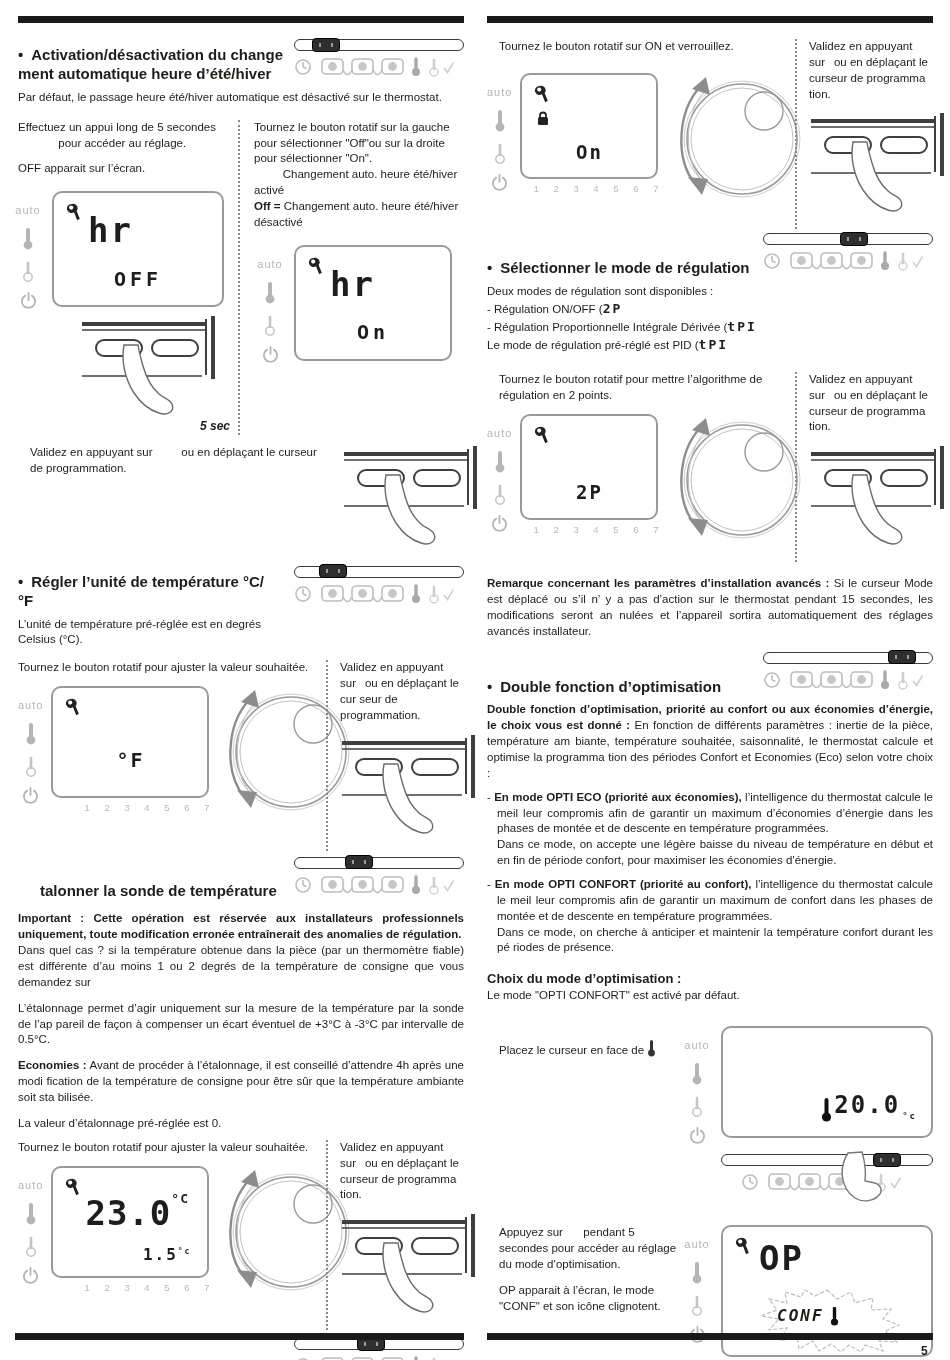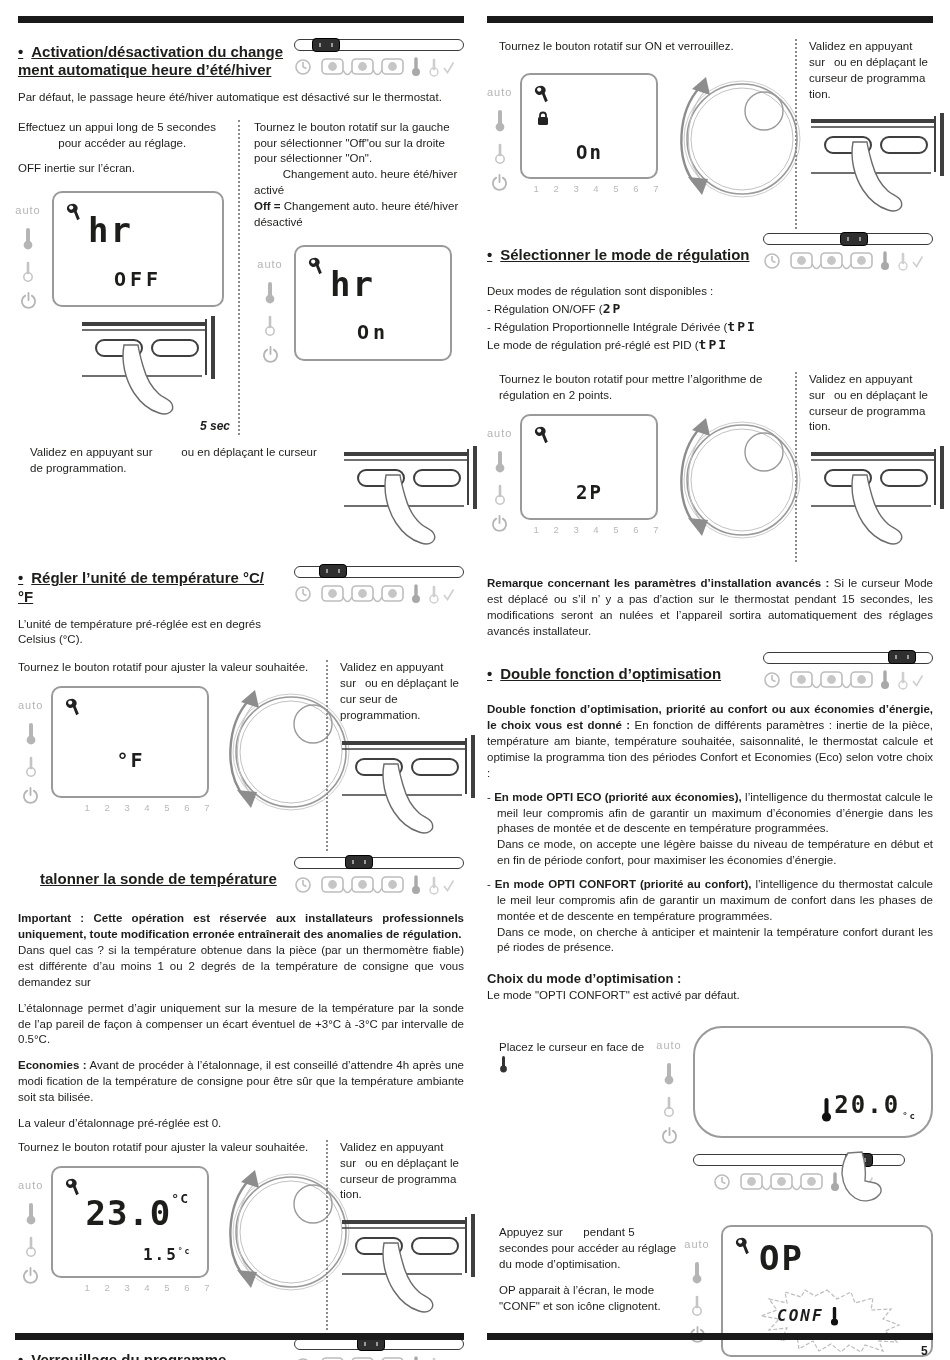--- a/index.html
+++ b/index.html
@@ -12,21 +12,21 @@
   }
   .col { position: absolute; top: 16px; }
   .col-left  { left: 18px;  width: 446px; }
   .col-right { left: 487px; width: 446px; }
   .rule { height: 7px; background: #1a1a1a; margin-bottom: 16px; }
   .botbar { position: absolute; height: 7px; background: #1a1a1a; top: 1333px; }
   .botbar.l { left: 15px; width: 449px; }
   .botbar.r { left: 487px; width: 446px; }
   .pagenum { position: absolute; top: 1343px; left: 921px; font-weight: bold; font-size: 12px; }
 
-  .headrow { display: flex; justify-content: space-between; align-items: center; margin-top: 20px; text-decoration: underline; }
+  .headrow { display: flex; justify-content: space-between; align-items: flex-end; margin-top: 20px; }
   .h-title { font-weight: bold; font-size: 15px; line-height: 1.25; white-space: pre-line; width: 268px; }
   .h-title .blt { margin-right: 8px; }
   .h-sub { font-weight: bold; font-size: 15px; padding-left: 22px; }
 
   
   .slider { width: 170px; flex: 0 0 auto; }
   .sl-track { position: relative; height: 12px; border: 1.5px solid #3a3a3a; border-radius: 7px; background: #fff; }
   .sl-handle { position: absolute; top: -2.5px; width: 28px; height: 14px; background: #2f2f2f; border: 1px solid #000; border-radius: 4px; }
   .sl-handle::after { content:""; position:absolute; left:6px; right:6px; top:4px; height:4px; border-left:2px solid #9a9a9a; border-right:2px solid #9a9a9a; }
   .sl-icons { margin-top: 4px; }
@@ -48,21 +48,21 @@
   .lcd3 { width: 158px; height: 112px; }
   .lcd3 .v { position: absolute; bottom: 22px; left: 0; right: 0; text-align: center; font-size: 20px; }
   .lcd4 { width: 158px; height: 112px; }
   .lcd4 .v { position: absolute; top: 22px; left: 32px; font-size: 34px; letter-spacing: 1px; }
   .lcd4 .u { font-size: 13px; vertical-align: top; }
   .lcd4 .s { position: absolute; bottom: 10px; right: 16px; font-size: 16px; }
   .lcd4 .s sup { font-size: 8px; }
   .lcd5 { width: 138px; height: 106px; }
   .lcd5 .lk { position: absolute; top: 36px; left: 14px; }
   .lcd5 .v { position: absolute; bottom: 12px; left: 0; right: 0; text-align: center; font-size: 19px; }
-  .lcd7 { width: 240px; height: 112px; border-radius: 29px; }
+  .lcd7 { width: 212px; height: 112px; }
   .lcd7 .v { position: absolute; bottom: 14px; right: 14px; font-size: 24px; display: flex; align-items: flex-end; gap: 2px; }
   .lcd7 .u { font-size: 9px; vertical-align: top; }
   .lcd8 { width: 212px; height: 132px; }
   .lcd8 .v1 { position: absolute; top: 8px; left: 36px; font-size: 34px; }
   .lcd8 .burst { position: absolute; bottom: 2px; left: 24px; }
   .lcd8 .cf { position: absolute; bottom: 28px; left: 54px; font-size: 16px; display: flex; align-items: center; gap: 6px; font-style: italic; }
 
   
   .sgrid { display: grid; position: relative; margin-top: 12px; }
   .g1 { grid-template-columns: 220px 16px 1fr; }
@@ -124,21 +124,21 @@
     </svg>
   </div>
 </div>
     </div>
     <p class="mt6">Par défaut, le passage heure été/hiver automatique est désactivé sur le thermostat.</p>
 
     <div class="sgrid g1" style="margin-top:14px">
       <div>
         <div class="pre">Effectuez un appui long de 5 secondes
     pour accéder au réglage.</div>
-        <p class="mt10">OFF inertie sur l’écran.</p>
+        <p class="mt10">OFF apparait sur l’écran.</p>
         <div class="lcdwrap mt14" style="margin-left:-6px">
           <div class="lcdside">
   <div class="side-auto">auto</div>
   <svg width="12" height="22" viewBox="0 0 12 22">
     <path d="M6,2 V13" stroke="#b5b5b5" stroke-width="4" stroke-linecap="round"></path>
     <circle cx="6" cy="17" r="4.4" fill="#b5b5b5"></circle>
   </svg>
   <svg width="12" height="22" viewBox="0 0 12 22">
     <path d="M6,3 V13" stroke="#c4c4c4" stroke-width="2.6" stroke-linecap="round"></path>
     <circle cx="6" cy="17" r="4.2" fill="none" stroke="#c4c4c4" stroke-width="1.5"></circle>

